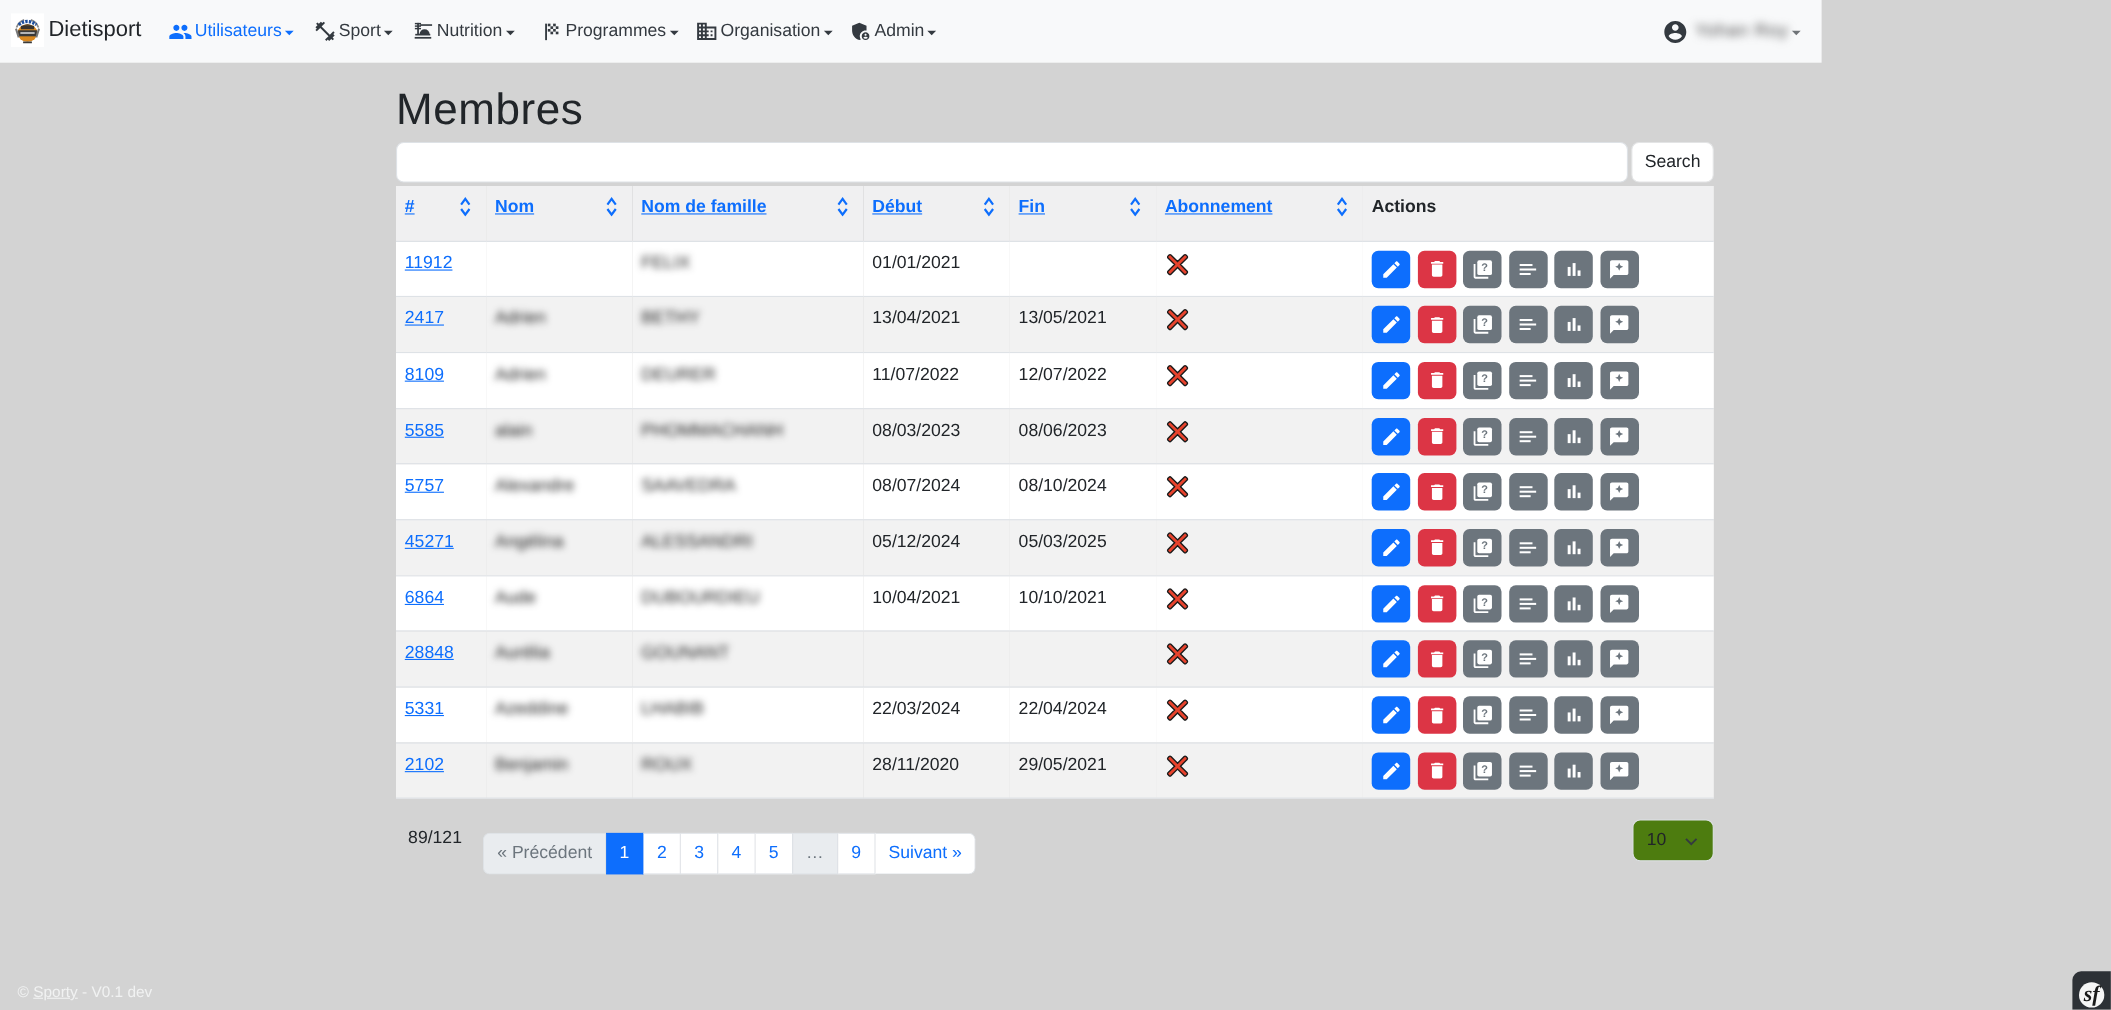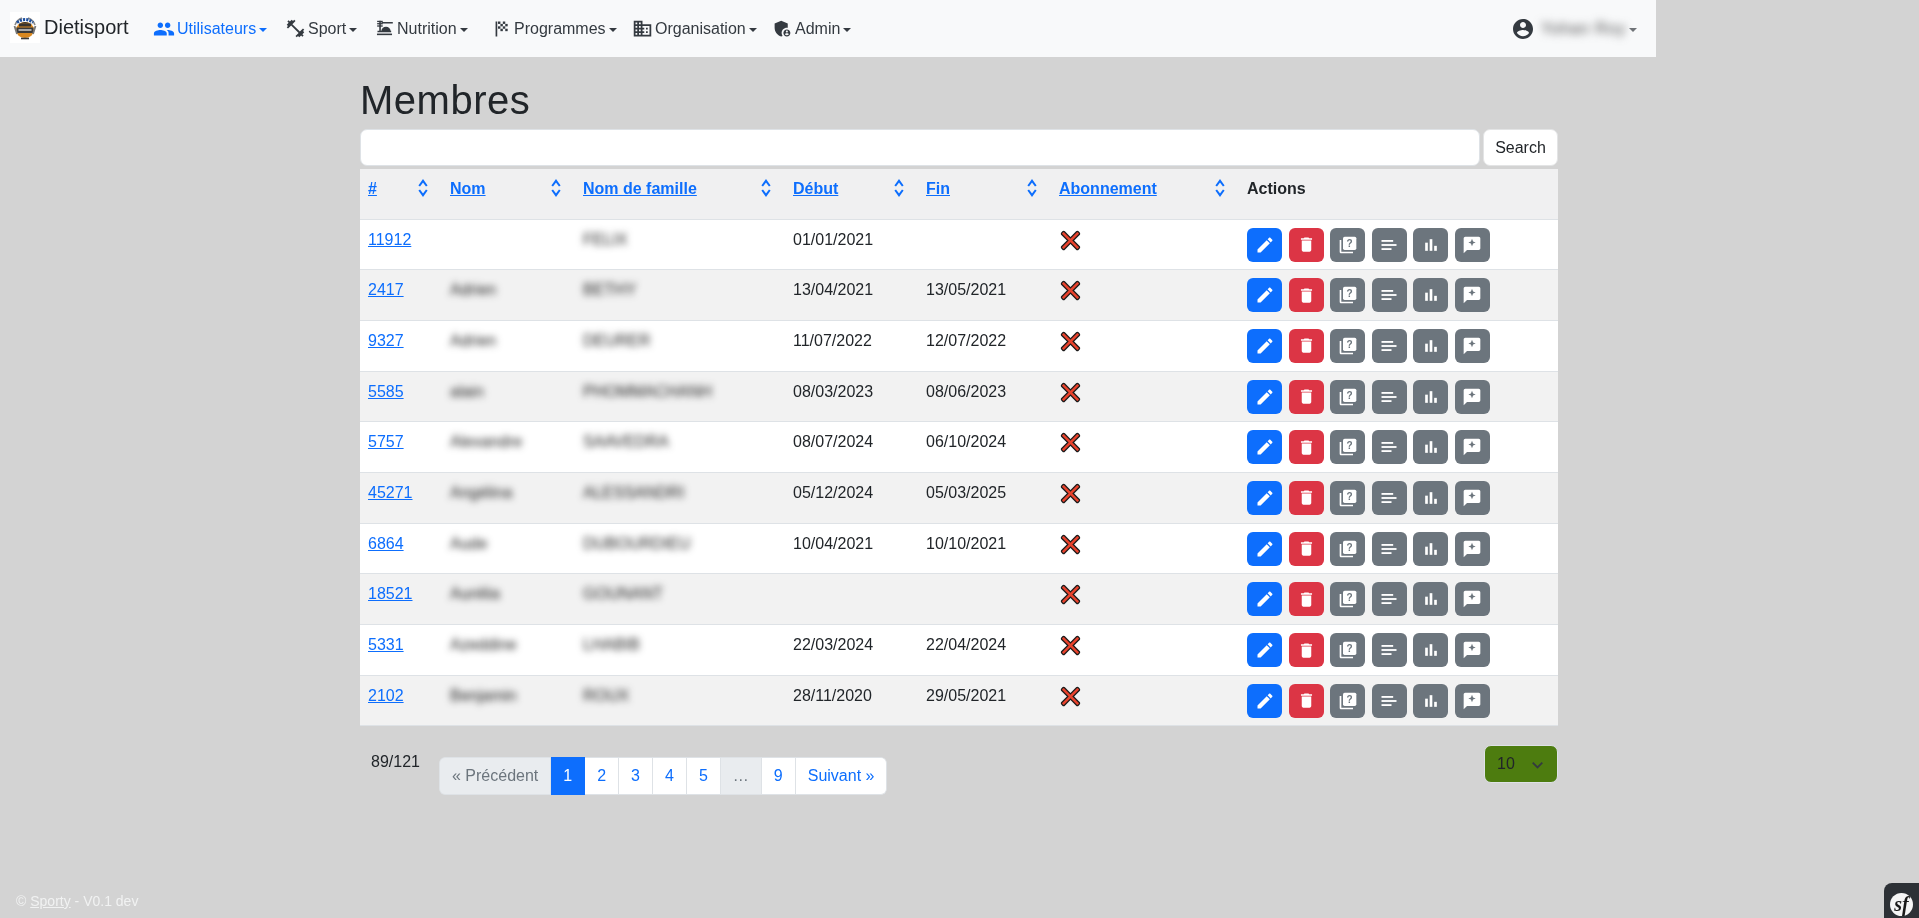--- a/index.html
+++ b/index.html
@@ -302,21 +302,21 @@
               </span>
               <span class="abtn b-gray">
                 <svg width="20" height="20" viewBox="0 0 24 24">
                   <path fill-rule="evenodd" clip-rule="evenodd" d="M20 2H4c-1.1 0-2 .9-2 2v18l4-4h14c1.1 0 2-.9 2-2V4c0-1.1-.9-2-2-2zM12 4.6l1.3 3.1 3.1 1.3-3.1 1.3L12 13.4l-1.3-3.1-3.1-1.3 3.1-1.3z" fill="#fff"></path>
                 </svg>
               </span>
             </div>
           </td>
         </tr>
         <tr>
-          <td><a href="#r">9327</a></td>
+          <td><a href="#r">8109</a></td>
           <td><span class="bname">Adrien</span></td>
           <td><span class="bname">DEURER</span></td>
           <td>11/07/2022</td>
           <td>12/07/2022</td>
           <td style="padding-left:8px">
             <svg width="23" height="23" viewBox="0 0 24 24" style="display:block;margin-top:1px">
               <path d="M12 9.2 L18.3 2.9 a1.2 1.2 0 0 1 1.7 0 l1.1 1.1 a1.2 1.2 0 0 1 0 1.7 L14.8 12 l6.3 6.3 a1.2 1.2 0 0 1 0 1.7 l-1.1 1.1 a1.2 1.2 0 0 1-1.7 0 L12 14.8 l-6.3 6.3 a1.2 1.2 0 0 1-1.7 0 l-1.1-1.1 a1.2 1.2 0 0 1 0-1.7 L9.2 12 2.9 5.7 a1.2 1.2 0 0 1 0-1.7 l1.1-1.1 a1.2 1.2 0 0 1 1.7 0 z" fill="#e8432d" stroke="#1a1a1a" stroke-width="1.3"></path>
             </svg>
           </td>
           <td>
@@ -410,21 +410,21 @@
                 </svg>
               </span>
             </div>
           </td>
         </tr>
         <tr>
           <td><a href="#r">5757</a></td>
           <td><span class="bname">Alexandre</span></td>
           <td><span class="bname">SAAVEDRA</span></td>
           <td>08/07/2024</td>
-          <td>06/10/2024</td>
+          <td>08/10/2024</td>
           <td style="padding-left:8px">
             <svg width="23" height="23" viewBox="0 0 24 24" style="display:block;margin-top:1px">
               <path d="M12 9.2 L18.3 2.9 a1.2 1.2 0 0 1 1.7 0 l1.1 1.1 a1.2 1.2 0 0 1 0 1.7 L14.8 12 l6.3 6.3 a1.2 1.2 0 0 1 0 1.7 l-1.1 1.1 a1.2 1.2 0 0 1-1.7 0 L12 14.8 l-6.3 6.3 a1.2 1.2 0 0 1-1.7 0 l-1.1-1.1 a1.2 1.2 0 0 1 0-1.7 L9.2 12 2.9 5.7 a1.2 1.2 0 0 1 0-1.7 l1.1-1.1 a1.2 1.2 0 0 1 1.7 0 z" fill="#e8432d" stroke="#1a1a1a" stroke-width="1.3"></path>
             </svg>
           </td>
           <td>
             <div class="btns">
               <span class="abtn b-blue">
                 <svg width="20" height="20" viewBox="0 0 24 24" fill="#fff">
                   <path d="M3 17.25V21h3.75L17.81 9.94l-3.75-3.75L3 17.25zM20.71 7.04c.39-.39.39-1.02 0-1.41l-2.34-2.34c-.39-.39-1.02-.39-1.41 0l-1.83 1.83 3.75 3.75 1.83-1.83z"></path>
@@ -562,21 +562,21 @@
               </span>
               <span class="abtn b-gray">
                 <svg width="20" height="20" viewBox="0 0 24 24">
                   <path fill-rule="evenodd" clip-rule="evenodd" d="M20 2H4c-1.1 0-2 .9-2 2v18l4-4h14c1.1 0 2-.9 2-2V4c0-1.1-.9-2-2-2zM12 4.6l1.3 3.1 3.1 1.3-3.1 1.3L12 13.4l-1.3-3.1-3.1-1.3 3.1-1.3z" fill="#fff"></path>
                 </svg>
               </span>
             </div>
           </td>
         </tr>
         <tr class="alt">
-          <td><a href="#r">18521</a></td>
+          <td><a href="#r">28848</a></td>
           <td><span class="bname">Aurélia</span></td>
           <td><span class="bname">GOUNANT</span></td>
           <td></td>
           <td></td>
           <td style="padding-left:8px">
             <svg width="23" height="23" viewBox="0 0 24 24" style="display:block;margin-top:1px">
               <path d="M12 9.2 L18.3 2.9 a1.2 1.2 0 0 1 1.7 0 l1.1 1.1 a1.2 1.2 0 0 1 0 1.7 L14.8 12 l6.3 6.3 a1.2 1.2 0 0 1 0 1.7 l-1.1 1.1 a1.2 1.2 0 0 1-1.7 0 L12 14.8 l-6.3 6.3 a1.2 1.2 0 0 1-1.7 0 l-1.1-1.1 a1.2 1.2 0 0 1 0-1.7 L9.2 12 2.9 5.7 a1.2 1.2 0 0 1 0-1.7 l1.1-1.1 a1.2 1.2 0 0 1 1.7 0 z" fill="#e8432d" stroke="#1a1a1a" stroke-width="1.3"></path>
             </svg>
           </td>
           <td>

